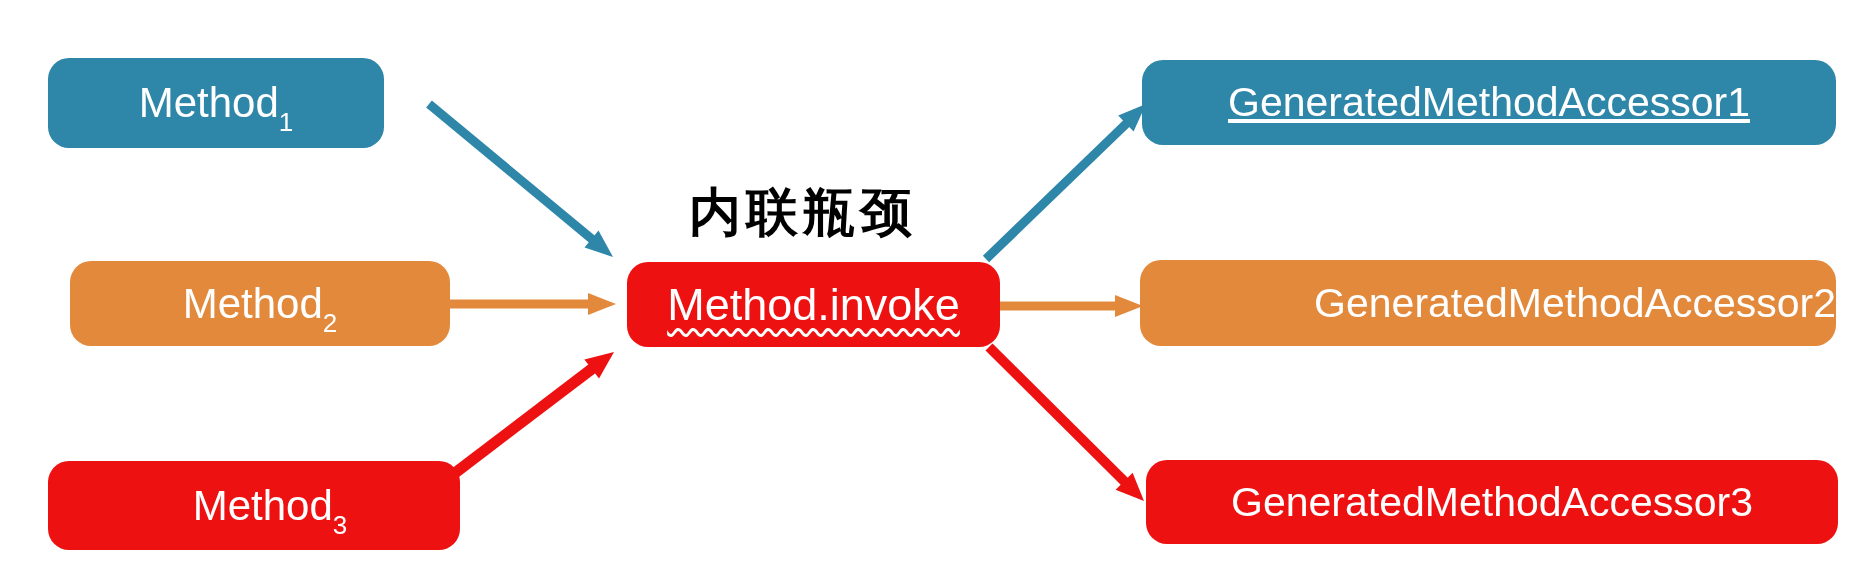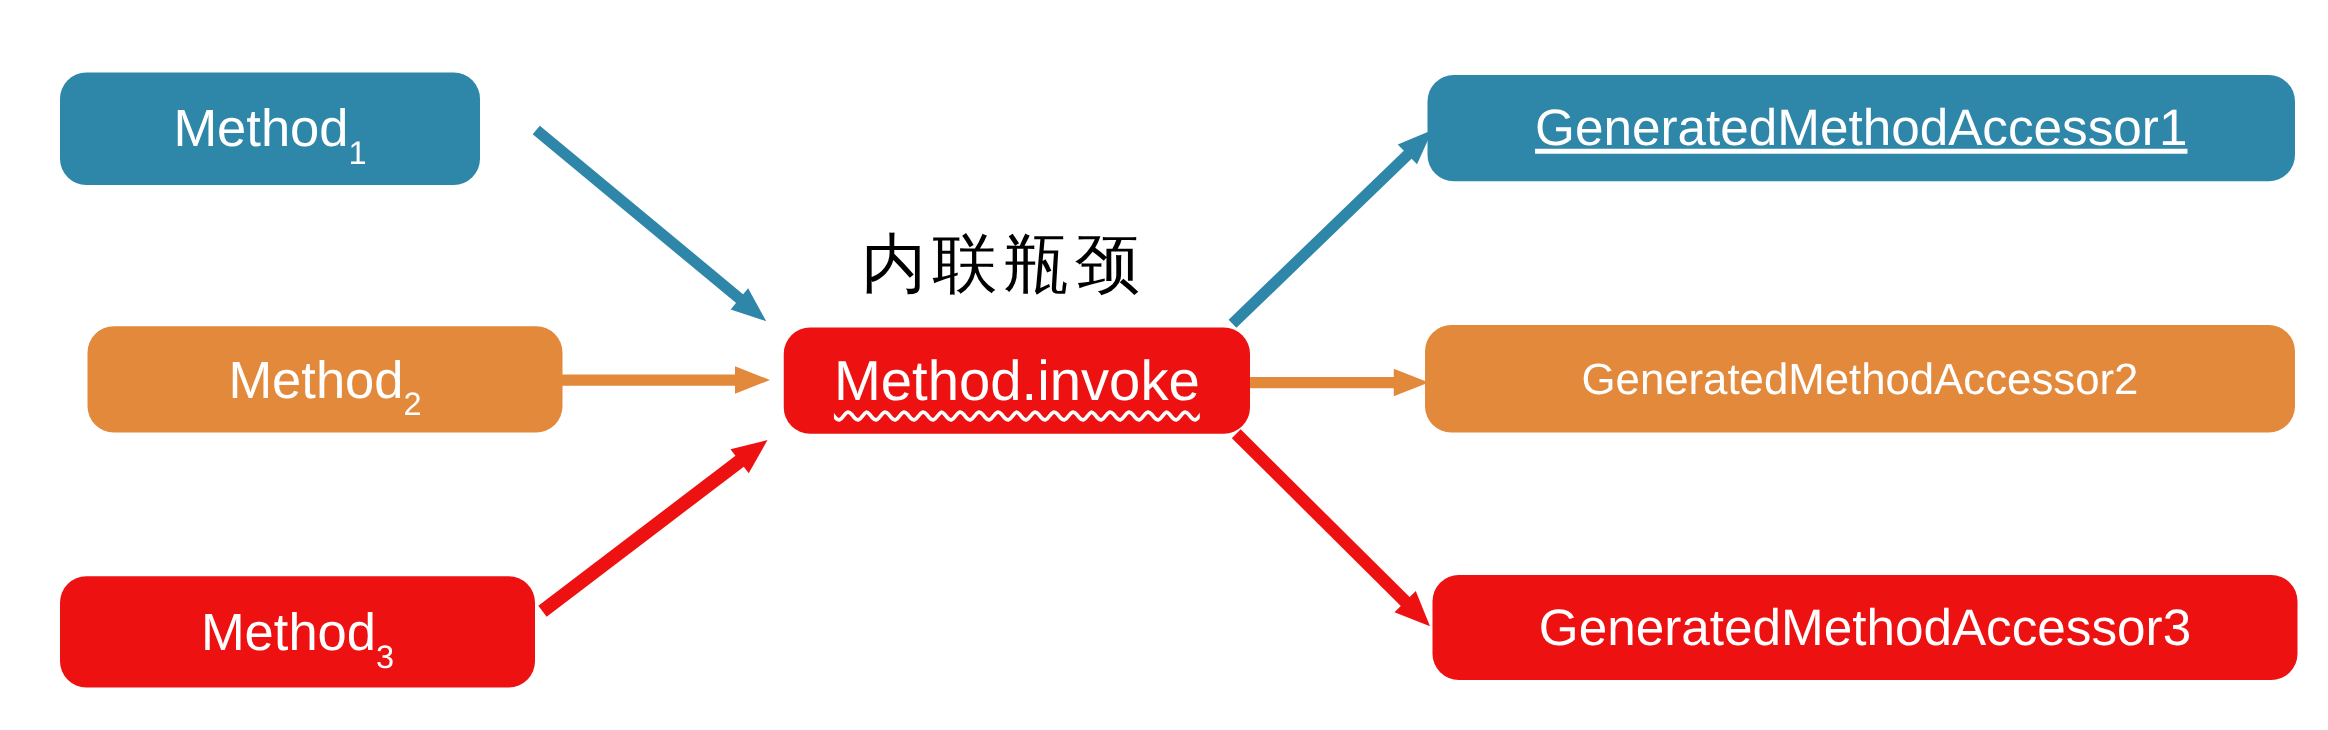--- a/index.html
+++ b/index.html
@@ -51,21 +51,21 @@
   }
 
   .diagram-title {
     position: absolute;
     left: 603px;
     top: 184px;
     width: 400px;
     text-align: center;
     color: var(--title_text);
     font-size: 52px;
-    font-weight: normal;
+    font-weight: bold;
     letter-spacing: 5px;
     line-height: 1.1;
     white-space: nowrap;
   }
 
   .stroke-blue   { stroke: var(--blue); }
   .stroke-orange { stroke: var(--orange); }
   .stroke-red    { stroke: var(--red); }
   .fill-blue     { fill: var(--blue); }
   .fill-orange   { fill: var(--orange); }
@@ -112,33 +112,33 @@
   <div class="diagram-title">内联瓶颈</div>
 
   <div class="node blue" style="left:48px; top:58px; width:336px; height:90px;">
     <span><span>Method</span><sub>1</sub></span>
   </div>
 
   <div class="node orange" style="left:48px; top:261px; width:380px; height:85px;margin-left:22px;">
     <span><span>Method</span><sub>2</sub></span>
   </div>
 
-  <div class="node red" style="left:48px; top:461px; width:380px; height:89px;">
+  <div class="node red" style="left:48px; top:461px; width:380px; height:89px;padding-left:32px;">
     <span><span>Method</span><sub>3</sub></span>
   </div>
 
   <div class="node red center-node" style="left:627px; top:262px; width:373px; height:85px;">
     <span class="squiggly">Method.invoke</span>
   </div>
 
   <div class="node blue" style="left:1142px; top:60px; width:694px; height:85px; font-size:41px;text-decoration:underline;">
     <span>GeneratedMethodAccessor1</span>
   </div>
 
-  <div class="node orange" style="left:1140px; top:260px; width:696px; height:86px; font-size:35px;">
+  <div class="node orange" style="left:1140px; top:260px; width:696px; height:86px; font-size:41px;justify-content:flex-end;">
     <span>GeneratedMethodAccessor2</span>
   </div>
 
   <div class="node red" style="left:1146px; top:460px; width:692px; height:84px; font-size:41px;">
     <span>GeneratedMethodAccessor3</span>
   </div>
 
 </div>
 
 </body></html>

